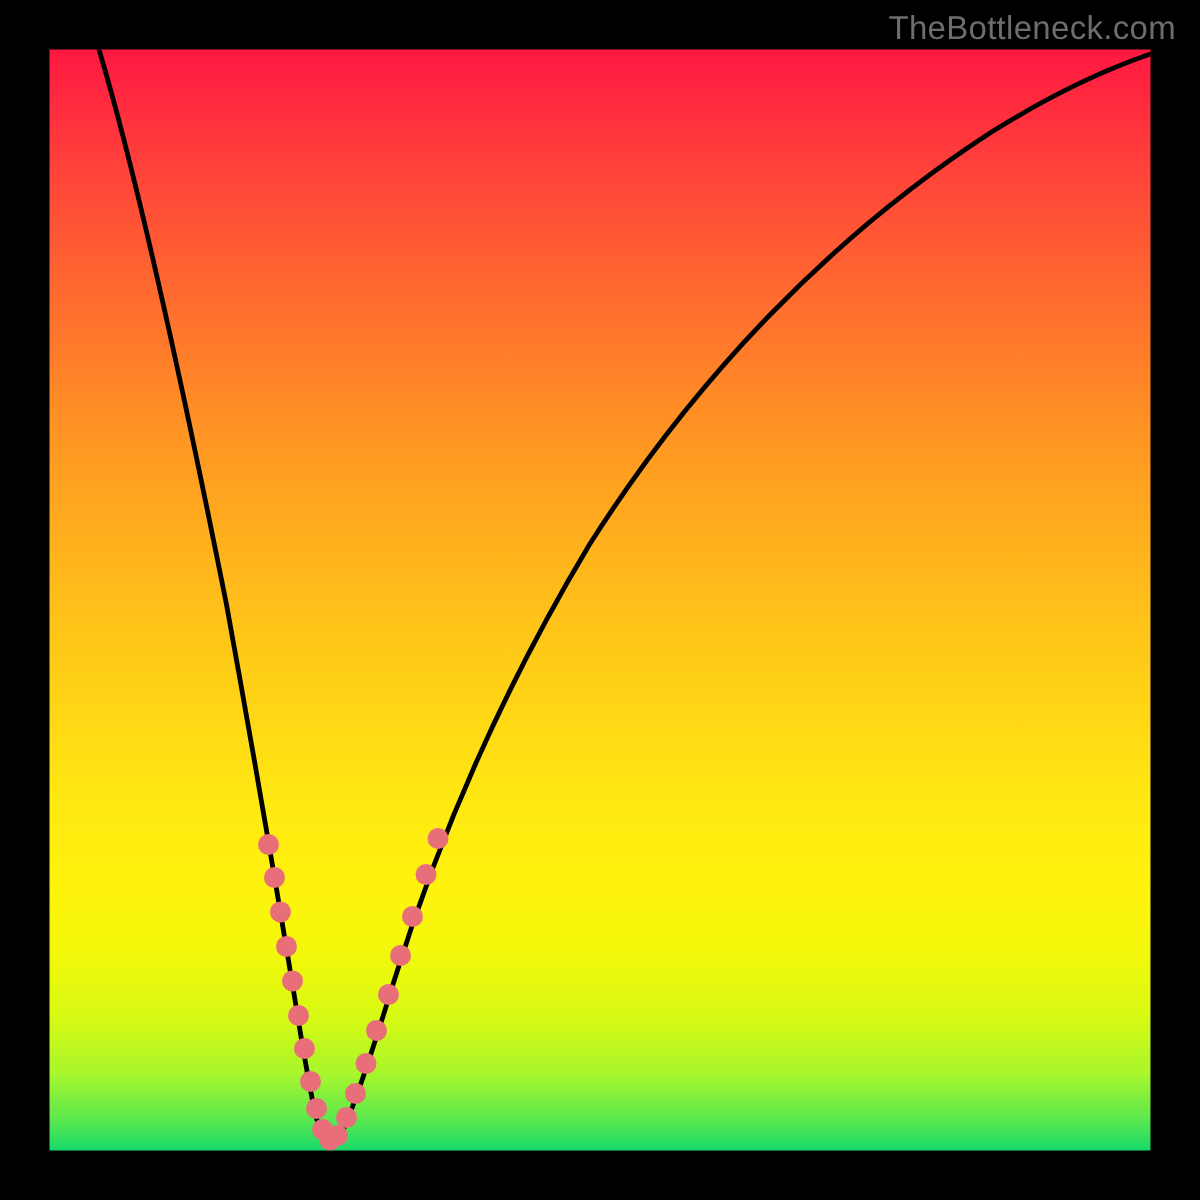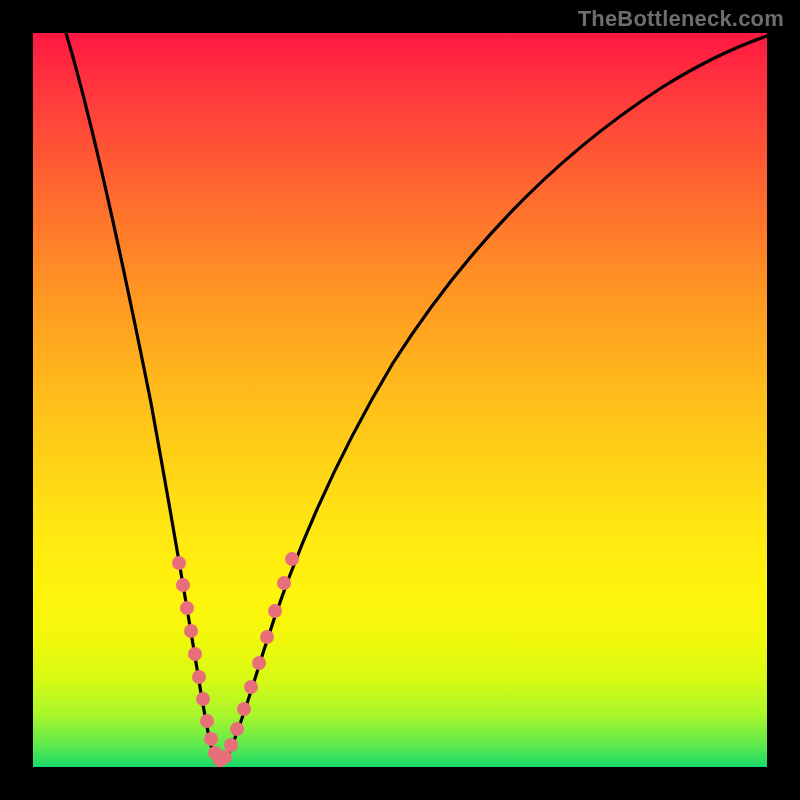--- a/index.html
+++ b/index.html
@@ -49,21 +49,21 @@
     width: 734px;
     height: 734px;
   }
   .watermark {
     position: absolute;
     top: 6px;
     right: 16px;
     color: #6d6d6d;
     font-family: Arial, Helvetica, sans-serif;
     font-size: 22px;
-    font-weight: 700;
+    font-weight: 400;
     letter-spacing: 0.2px;
   }
 </style>
 </head>
 <body>
 
 <div class="frame">
 
   <div class="plot-area"></div>
 

